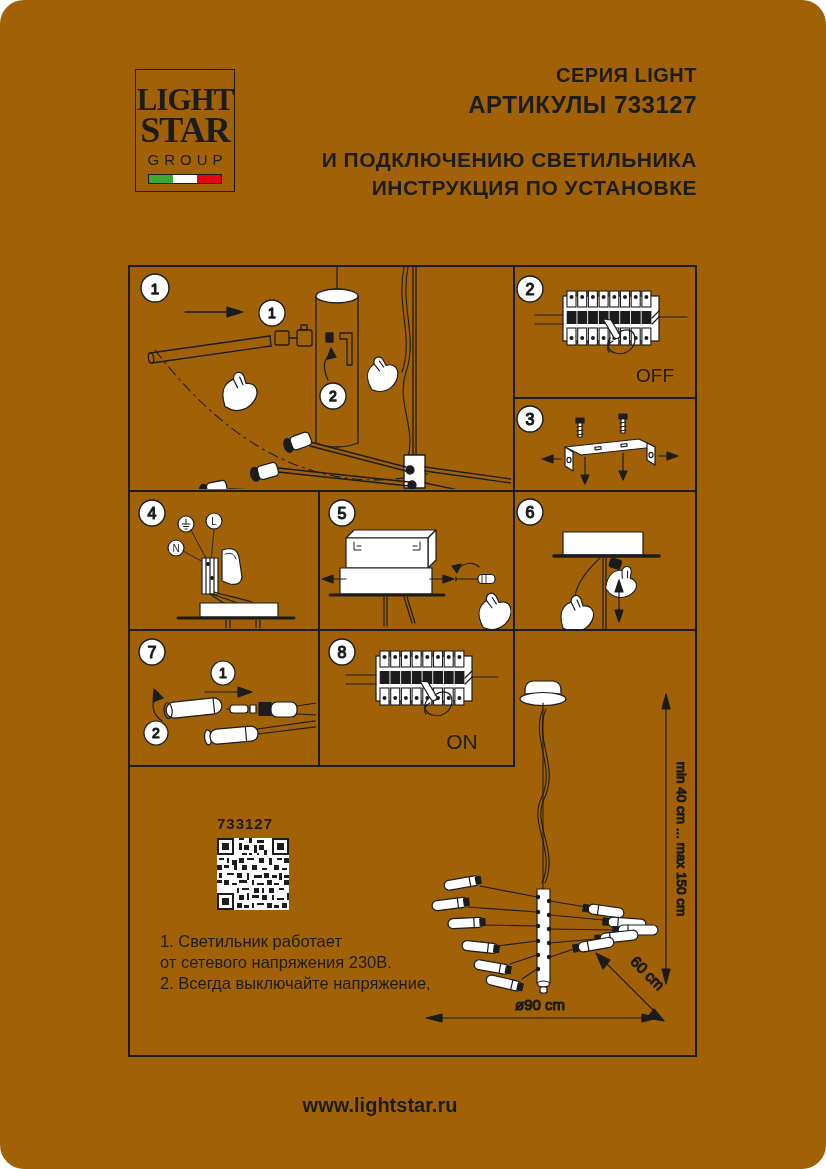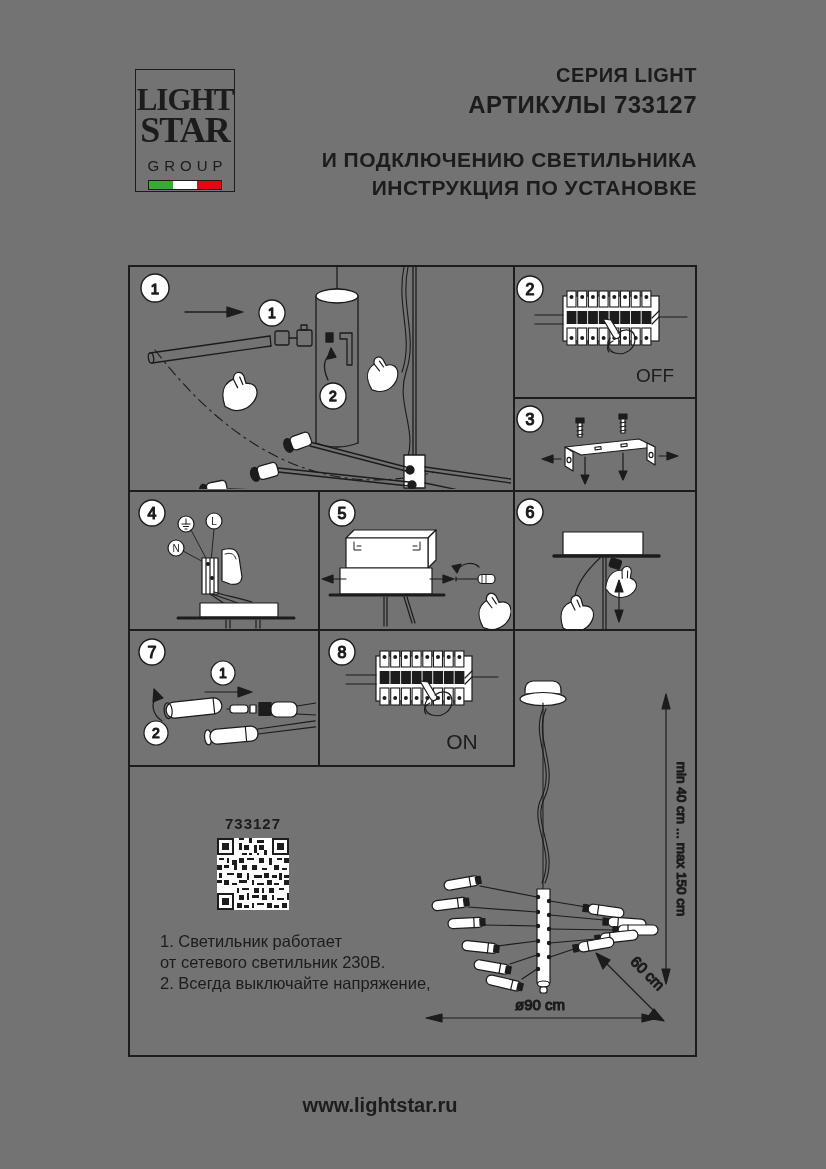--- a/index.html
+++ b/index.html
@@ -1,42 +1,42 @@
 <!DOCTYPE html>
 <html><head>
 <meta charset="utf-8">
 <style>
   html,body{margin:0;padding:0;background:#fff;}
-  #sheet{position:relative;width:826px;height:1169px;background:#737373;
-         font-family:"Liberation Sans",sans-serif;color:#1c1c1c;overflow:hidden;}
+  #sheet{position:relative;width:826px;height:1169px;background:#a16207;
+         font-family:"Liberation Sans",sans-serif;color:#1c1c1c;overflow:hidden;border-radius:24px;}
   .abs{position:absolute;}
   
   #logo-box{left:135px;top:69px;width:100px;height:123px;border:1.5px solid #1c1c1c;
             box-sizing:border-box;text-align:center;}
   #logo-word1{font-family:"Liberation Serif",serif;font-weight:700;font-size:31px;
               letter-spacing:-1px;line-height:1;margin-top:14px;}
   #logo-word2{font-family:"Liberation Serif",serif;font-weight:700;font-size:36px;
               letter-spacing:-1px;line-height:0.88;}
   #logo-word3{font-size:15px;font-weight:400;letter-spacing:5px;text-indent:5px;
-              margin-top:11px;line-height:1;}
+              margin-top:5px;line-height:1;}
   #logo-flag{display:flex;height:8px;margin:7px 12px 0 12px;border:1px solid #1c1c1c;}
   #logo-flag div{flex:1;}
   #header-text{left:300px;top:60px;width:397px;text-align:right;font-weight:700;}
   #header-series{font-size:20px;line-height:30px;letter-spacing:.5px;}
   #header-articles{font-size:24px;line-height:30px;letter-spacing:.5px;}
   #header-title{left:300px;top:146px;width:397px;text-align:right;font-weight:700;
                 font-size:21px;line-height:28px;letter-spacing:.5px;}
   
   .gline{background:#1c1c1c;}
   #outer-box{left:128px;top:265px;width:569px;height:792px;border:2px solid #1c1c1c;box-sizing:border-box;}
   
   svg text{font-family:"Liberation Sans",sans-serif;fill:#1c1c1c;}
   .stepnum{font-size:15px;}
   
-  #qr-label{left:217px;top:815px;width:72px;text-align:center;font-weight:700;
+  #qr-label{left:217px;top:815px;width:72px;text-align:left;font-weight:700;
             font-size:15px;letter-spacing:1px;}
   #notes{left:160px;top:931px;font-size:16.5px;line-height:21px;}
   #footer{left:0;top:1094px;width:760px;text-align:center;font-weight:700;font-size:20px;}
 </style>
 </head>
 <body>
 
 <div id="sheet">
 
   <div id="logo-box" class="abs">
@@ -630,19 +630,19 @@
       <rect x="14" y="26" width="1" height="2"></rect>
         <rect x="16" y="26" width="3" height="1"></rect>
         <rect x="20" y="26" width="2" height="2"></rect>
       <rect x="23" y="27" width="2" height="1"></rect>
         <rect x="26" y="26" width="2" height="2"></rect>
     </g>
   </svg>
 
   <div id="notes" class="abs">
     <div>1. Светильник работает</div>
-    <div>от сетевого светильник 230В.</div>
+    <div>от сетевого напряжения 230В.</div>
     <div>2. Всегда выключайте напряжение,</div>
   </div>
 
   <div id="footer" class="abs">www.lightstar.ru</div>
 
 </div>
 
 </body></html>

